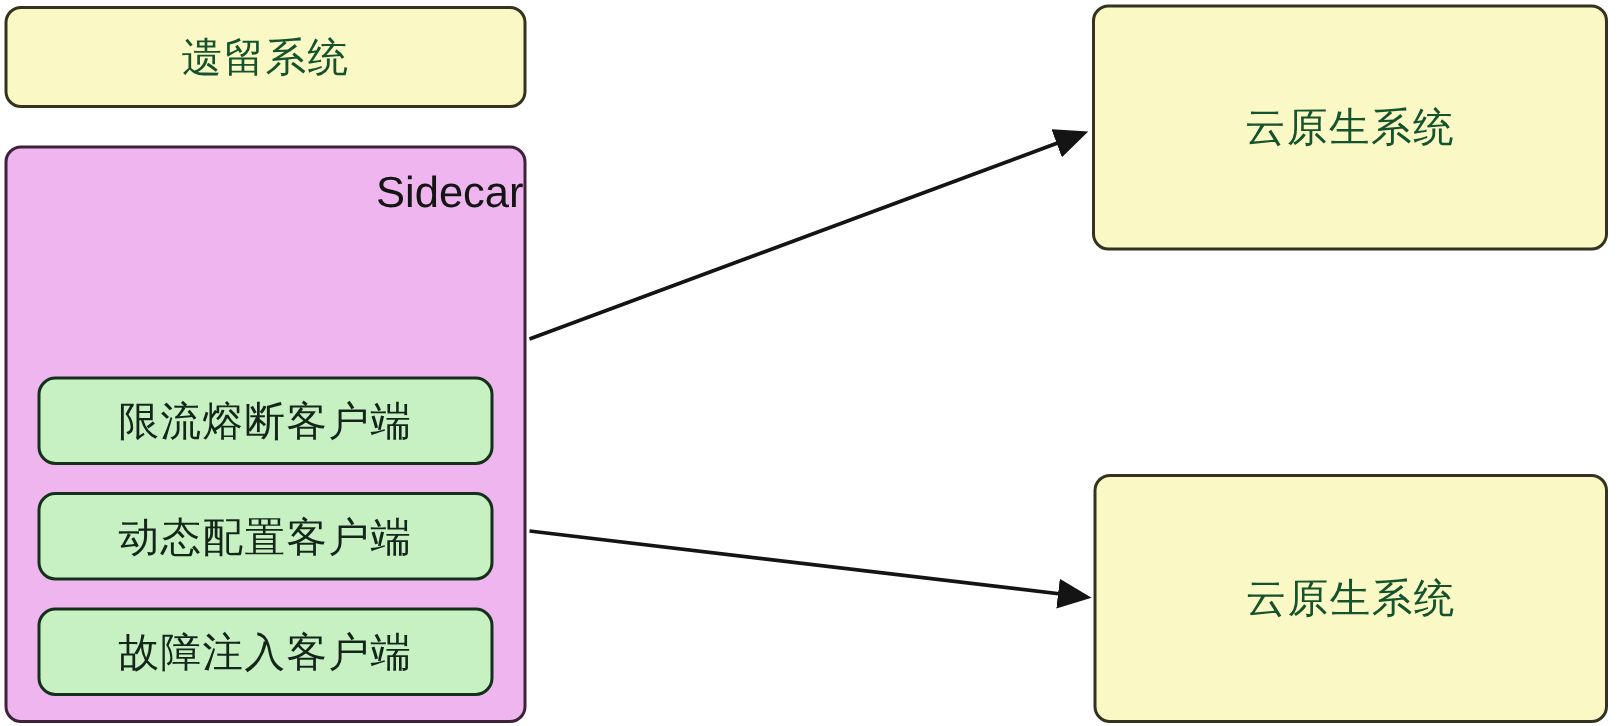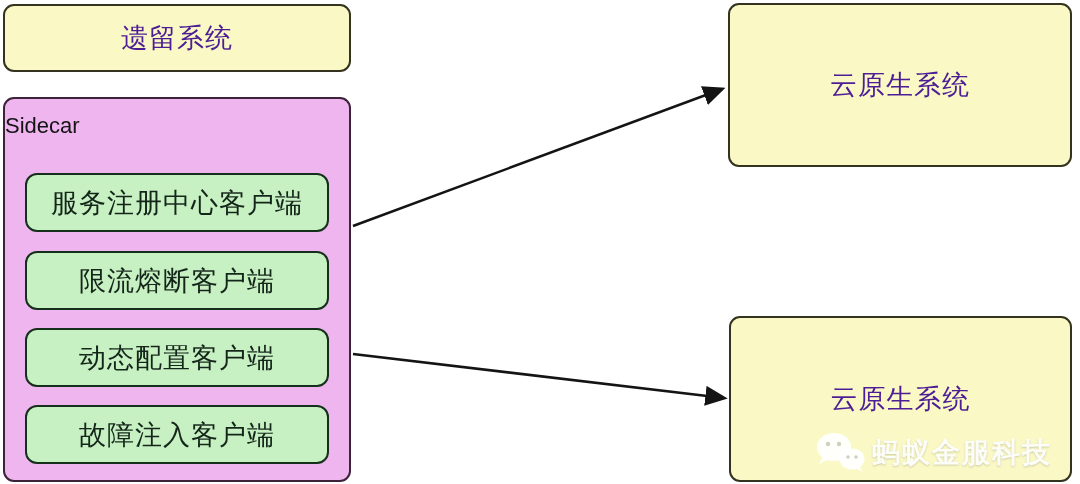--- a/index.html
+++ b/index.html
@@ -32,40 +32,40 @@
     border: 2.5px solid #2b2b1e;
     border-radius: 11px;
     display: flex;
     align-items: center;
     justify-content: center;
     color: #141414;
   }
   .box-label {
     font-size: 27px;
     letter-spacing: 1px;
-    color: #4c1d95;
+    color: #14532d;
   }
   .yellow { background: #FAF9C5; border-color: #33331f; }
   .legacy   { left: 3px;   top: 4px;   width: 348px; height: 68px; }
   .cloud-top    { left: 728px; top: 3px;   width: 344px; height: 164px; }
   .cloud-bottom { left: 729px; top: 316px; width: 343px; height: 166px; }
 
   .sidecar {
     left: 3px; top: 97px;
     width: 348px; height: 385px;
     background: #EEB5EE;
     border-color: #3d2239;
     display: block;
   }
   .sidecar-title {
     position: absolute;
     left: 0; top: 14px;
     width: 100%;
-    text-align: left;
-    font-size: 22px;
+    text-align: right;
+    font-size: 29px;
     color: #141414;
   }
   .client {
     position: absolute;
     left: 20px;
     width: 304px;
     height: 59px;
     box-sizing: border-box;
     background: #C7F1C2;
     border: 2.5px solid #15301a;
@@ -129,55 +129,35 @@
       <line x1="353" y1="354" x2="724" y2="398" marker-end="url(#arrowhead)"></line>
     </svg>
 
   <div class="box yellow legacy">
     <span class="box-label">遗留系统</span>
   </div>
 
   <div class="box sidecar">
     <div class="sidecar-title">Sidecar</div>
 
-    <div class="client client-0">
-      <span class="client-label">服务注册中心客户端</span>
-    </div>
     <div class="client client-2">
       <span class="client-label">动态配置客户端</span>
     </div>
     <div class="client client-1">
       <span class="client-label">限流熔断客户端</span>
     </div>
     <div class="client client-3">
       <span class="client-label">故障注入客户端</span>
     </div>
   </div>
 
   <div class="box yellow cloud-top">
     <span class="box-label">云原生系统</span>
   </div>
 
   <div class="box yellow cloud-bottom">
     <span class="box-label">云原生系统</span>
   </div>
 
   <div class="watermark">
-    <div class="wm-row1">
-      <svg class="wechat-icon-svg" width="50" height="42" viewBox="0 0 50 42" xmlns="http://www.w3.org/2000/svg">
-        <g fill="rgba(255,255,255,0.93)">
-          <ellipse cx="19" cy="15" rx="17" ry="14"></ellipse>
-          <path d="M8 24 L4 32 L14 27 z"></path>
-          <ellipse cx="37" cy="27" rx="12.5" ry="10.5"></ellipse>
-          <path d="M44 34 L48 40 L40 36 z"></path>
-        </g>
-        <g fill="rgba(120,120,90,0.35)">
-          <circle cx="13" cy="12" r="2.2"></circle>
-          <circle cx="24" cy="12" r="2.2"></circle>
-          <circle cx="33" cy="25" r="1.8"></circle>
-          <circle cx="41" cy="25" r="1.8"></circle>
-        </g>
-      </svg>
-      <span class="wm-brand">蚂蚁金服科技</span>
-    </div>
   </div>
 
 </div>
 
 </body></html>

